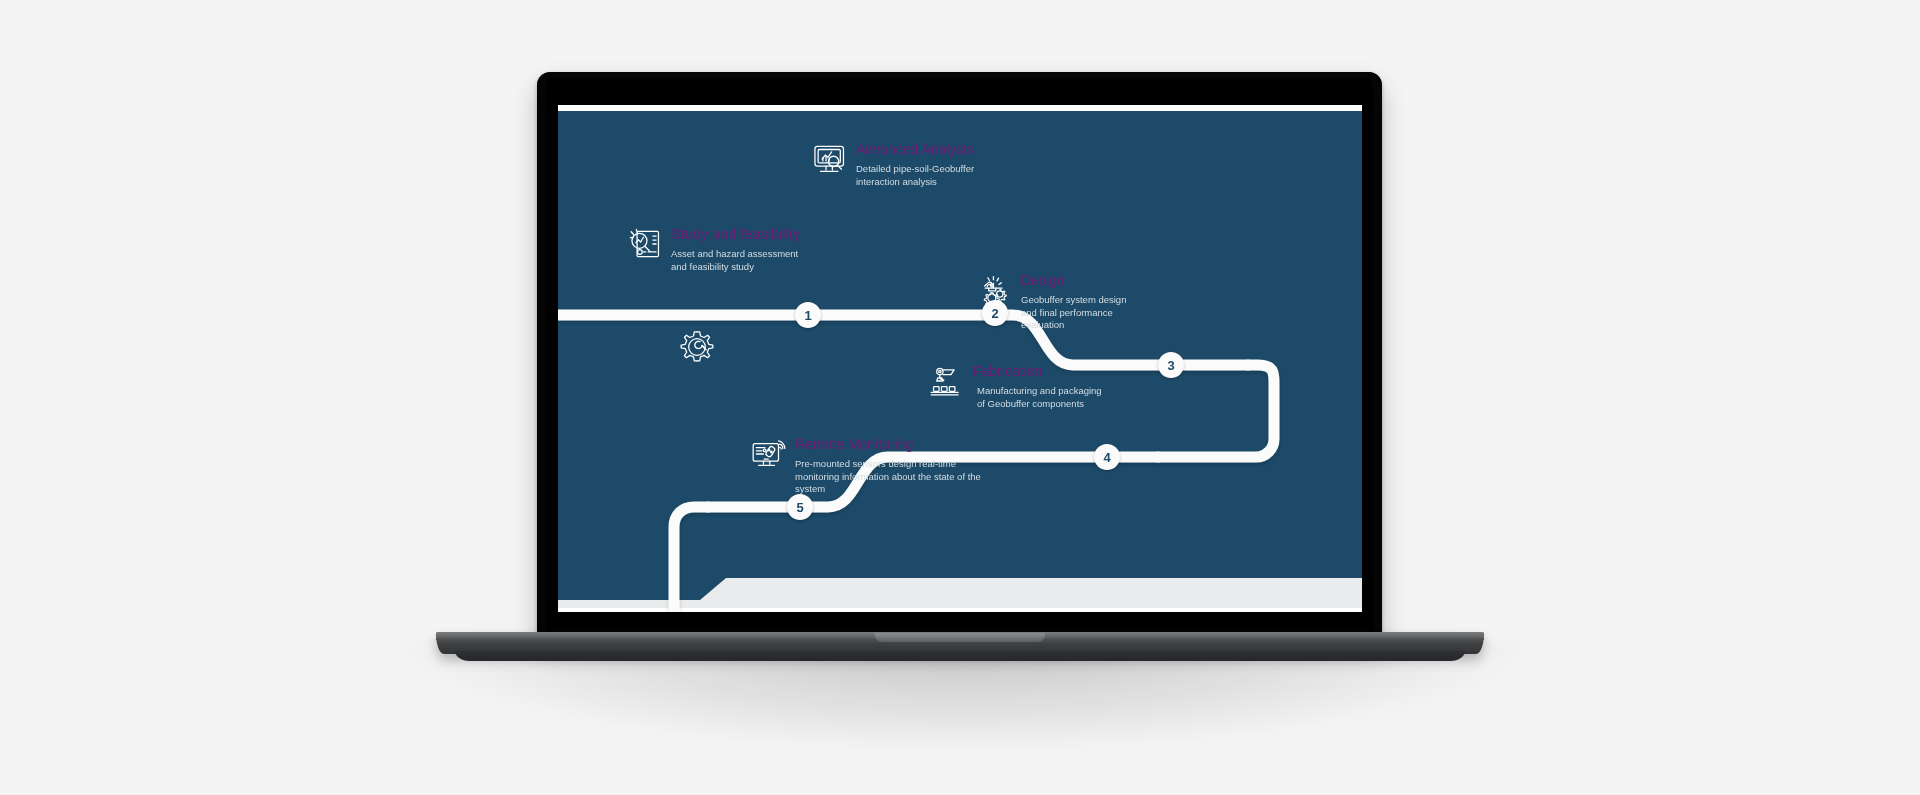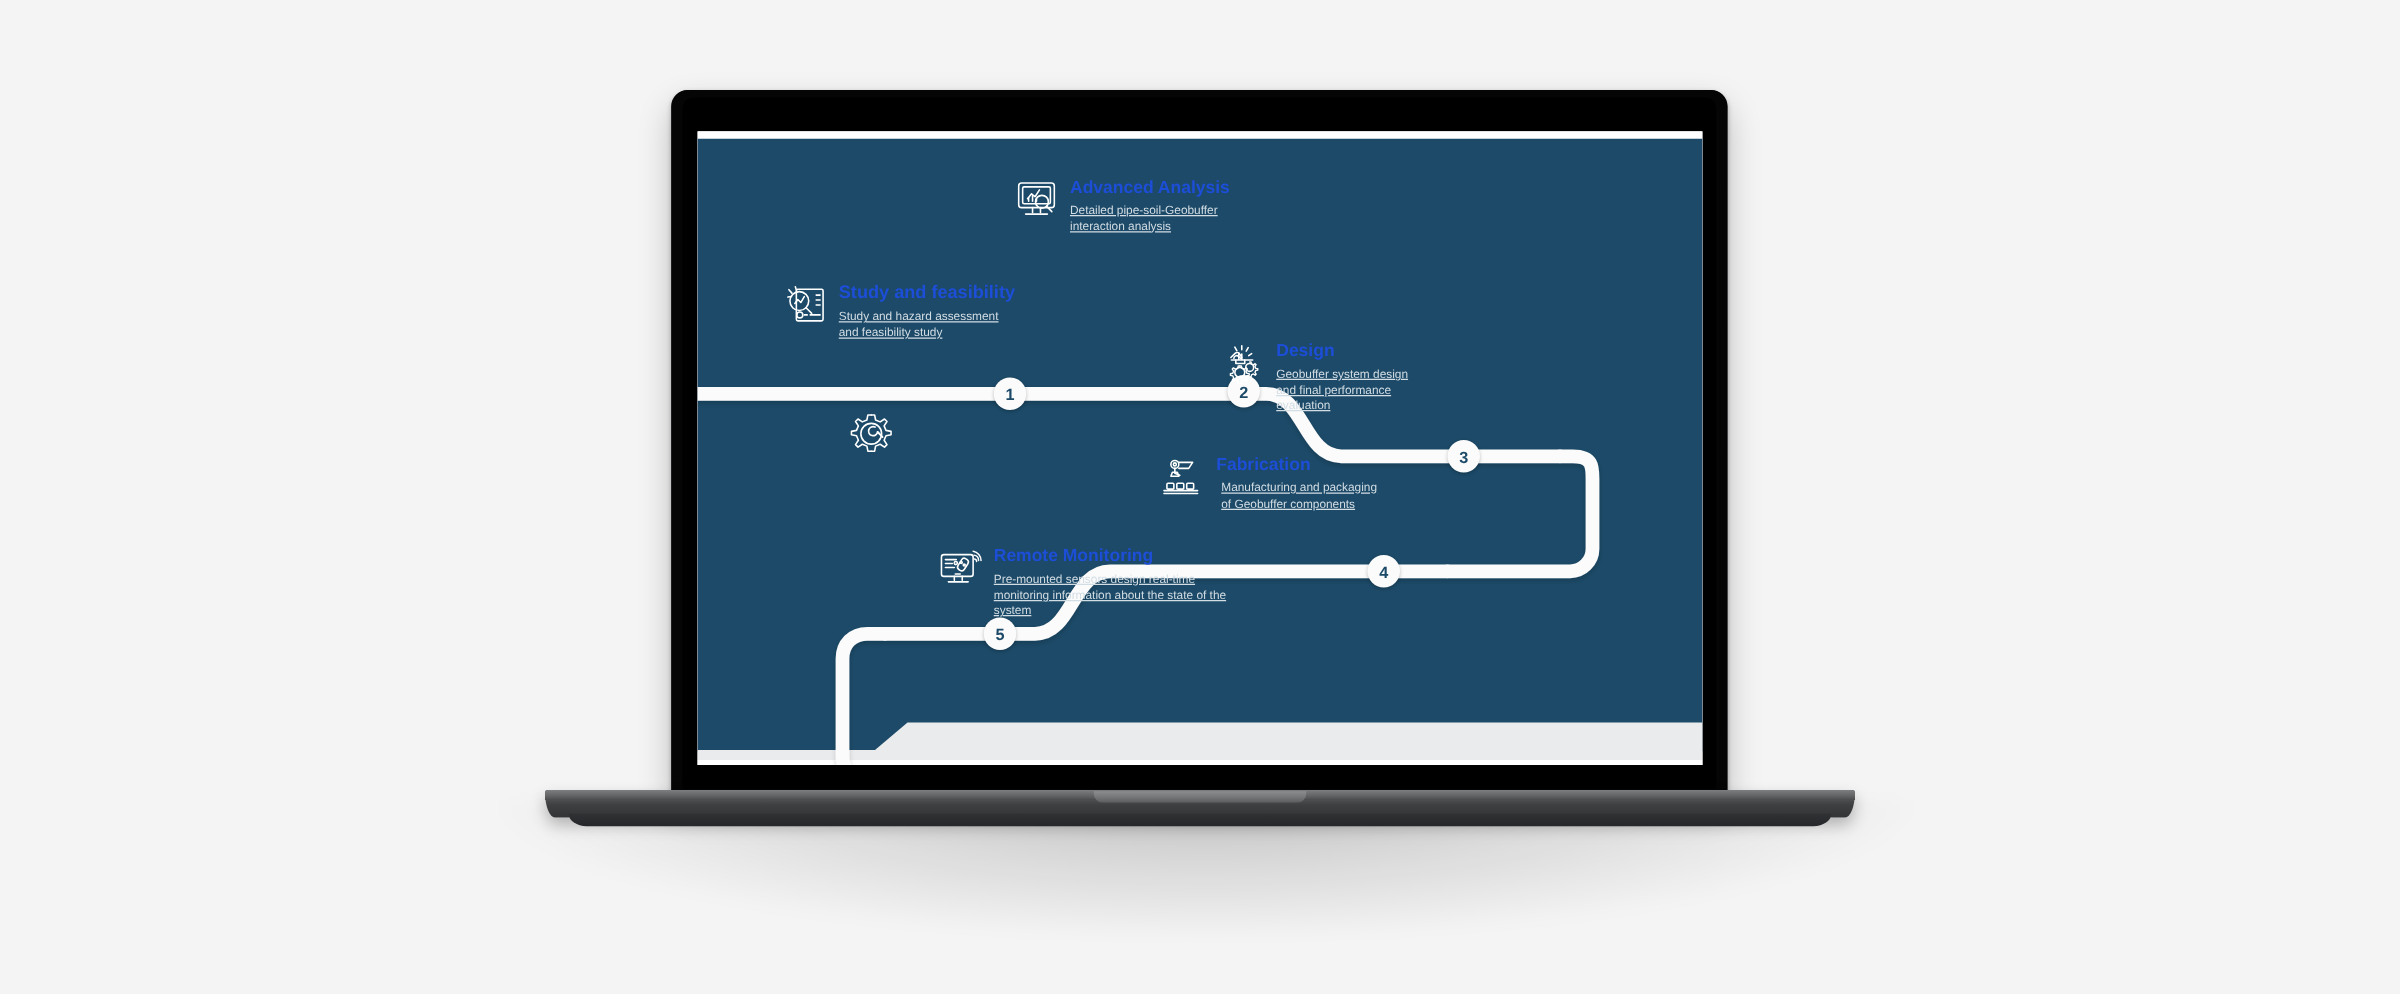--- a/index.html
+++ b/index.html
@@ -172,33 +172,32 @@
   }
   .step-icon {
     flex: 0 0 auto;
     width: 38px;
     height: 38px;
     color: #ffffff;
   }
   .step-icon svg { display: block; width: 38px; height: 38px; }
   .step-text { padding-top: 1px; }
   .step-title {
-    color: #1d4ed8;
+    color: #701a75;
     font-size: 14px;
-    font-weight: 700;
+    font-weight: 400;
     line-height: 1.2;
     margin: 0 0 5px 0;
     white-space: nowrap;
   }
   .step-desc {
     color: #d3dde4;
     font-size: 9.5px;
     line-height: 1.35;
     margin: 0;
-    text-decoration: underline;
   }
 
   
   #step-1 { left: 68px; top: 120px; }
   #step-1 .step-title { font-size: 14.5px; }
   #step-2 { left: 253px; top: 35px; }
   #step-3 { left: 418px; top: 166px; }
   #step-4 { left: 370px; top: 257px; }
   #step-5 { left: 120px; top: 223px; }
   #step-6 { left: 192px; top: 330px; }
@@ -278,21 +277,21 @@
             <circle cx="17" cy="20" r="9.5"></circle>
             <polyline points="12.5,22.5 15.5,18.5 18.5,21.5 22,15.5"></polyline>
             <line x1="23.8" y1="26.8" x2="29.5" y2="32.5"></line>
             <line x1="6.5" y1="8.5" x2="9.5" y2="12"></line>
             <line x1="13" y1="5.5" x2="14" y2="9"></line>
             <line x1="5.5" y1="16" x2="9" y2="15.5"></line>
           </svg>
         </div>
         <div class="step-text">
           <p class="step-title">Study and feasibility</p>
-          <p class="step-desc" style="max-width:130px">Study and hazard assessment and feasibility study</p>
+          <p class="step-desc" style="max-width:130px">Asset and hazard assessment and feasibility study</p>
         </div>
       </div>
 
       <div class="step" id="step-2">
         <div class="step-icon">
           <svg viewBox="0 0 48 48" fill="none" stroke="currentColor" stroke-width="1.6" stroke-linecap="round" stroke-linejoin="round">
             <rect x="5" y="8" width="36" height="25" rx="3"></rect>
             <rect x="9" y="12" width="28" height="17" rx="1.5"></rect>
             <line x1="19" y1="33" x2="19" y2="38"></line>
             <line x1="27" y1="33" x2="27" y2="38"></line>

